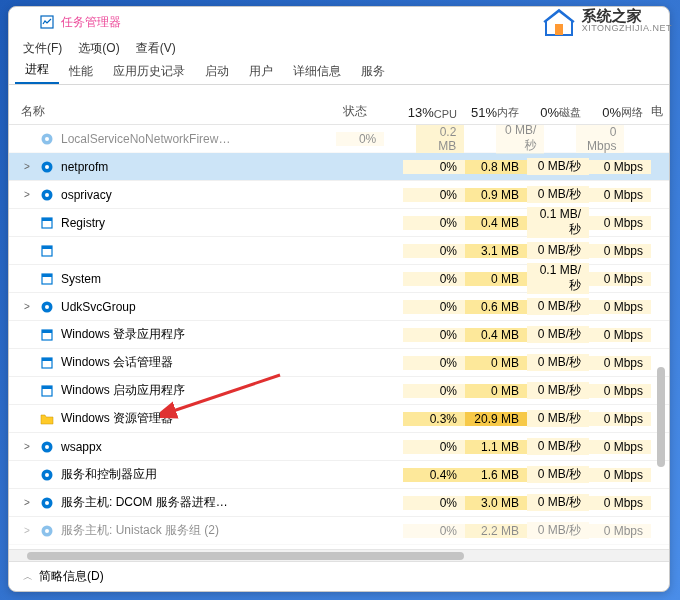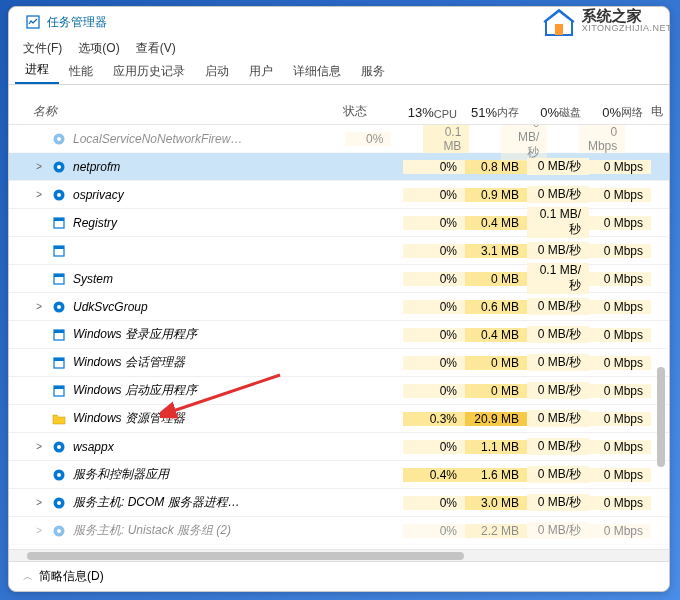--- a/index.html
+++ b/index.html
@@ -1,27 +1,27 @@
 <!DOCTYPE html>
 <html><head>
 <meta charset="utf-8">
 <style>
 * { margin: 0; padding: 0; box-sizing: border-box; font-family: "Microsoft YaHei", "Segoe UI", sans-serif; }
 body { background: linear-gradient(135deg, #1e5bb8 0%, #4a8de8 100%); width: 680px; height: 600px; overflow: hidden; position: relative; }
 .window { position: absolute; top: 6px; left: 8px; width: 662px; height: 586px; background: #ffffff; border: 1px solid #c8c8c8; border-radius: 8px; box-shadow: 0 2px 8px rgba(0,0,0,0.2); display: flex; flex-direction: column; overflow: hidden; }
-.titlebar { height: 30px; display: flex; align-items: center; padding: 0 16px; font-size: 12px; color: #0369a1; }
+.titlebar { height: 30px; display: flex; align-items: center; padding: 0 6px; font-size: 12px; color: #ec4899; margin-left: 24px; }
 .titlebar-icon { width: 16px; height: 16px; margin-right: 6px; display: inline-flex; align-items: center; justify-content: center; }
 .menubar { height: 22px; display: flex; align-items: center; padding: 0 8px; font-size: 12px; color: #333; gap: 4px; }
 .menubar span { padding: 2px 6px; cursor: default; }
 .tabbar { height: 26px; display: flex; align-items: flex-end; padding: 0 6px; border-bottom: 1px solid #d8d8d8; font-size: 12px; }
 .tab { padding: 4px 10px; color: #444; cursor: default; }
 .tab.active { border-bottom: 2px solid #0067c0; color: #000; }
 .table-container { flex: 1; overflow: hidden; display: flex; flex-direction: column; }
 .table-header { display: flex; height: 40px; border-bottom: 1px solid #e5e5e5; font-size: 12px; color: #555; align-items: flex-end; padding-bottom: 4px; }
-.col-name { flex: 1; padding-left: 24px; display: flex; align-items: flex-end; font-style: italic; }
+.col-name { flex: 1; padding-left: 12px; display: flex; align-items: flex-end; }
 .col-status { width: 60px; text-align: left; }
 .col-cpu, .col-mem, .col-disk, .col-net { width: 62px; text-align: right; padding-right: 8px; display: flex; flex-direction: row; align-items: flex-end; justify-content: flex-end; }
 .col-power { width: 18px; }
 .pct { font-size: 13px; color: #222; }
 .lbl { font-size: 11px; color: #555; }
 .rows { flex: 1; overflow-y: auto; overflow-x: auto; font-size: 12px; }
 .row { display: flex; height: 28px; align-items: center; border-bottom: 1px solid #f0f0f0; }
 .row.selected { background: #cce4f7 !important; }
 .row .col-name { display: flex; align-items: center; gap: 6px; }
 .expand { width: 12px; text-align: center; color: #666; font-size: 10px; display: inline-block; }
@@ -104,21 +104,21 @@
             <span class="proc-icon">
               <svg width="14" height="14" viewBox="0 0 14 14">
                 <circle cx="7" cy="7" r="5.5" fill="#0078d4"></circle>
                 <circle cx="7" cy="7" r="2" fill="#fff"></circle>
               </svg>
             </span>
             <span>LocalServiceNoNetworkFirew…</span>
           </div>
           <div class="col-status"></div>
           <div class="cell cpu">0%</div>
-          <div class="cell mem">0.1 MB</div>
+          <div class="cell mem">0.2 MB</div>
           <div class="cell disk">0 MB/秒</div>
           <div class="cell net">0 Mbps</div>
           <div class="col-power"></div>
         </div>
         <div class="row selected">
           <div class="col-name">
             <span class="expand">&gt;</span>
             <span class="proc-icon">
               <svg width="14" height="14" viewBox="0 0 14 14">
                 <circle cx="7" cy="7" r="5.5" fill="#0078d4"></circle>

